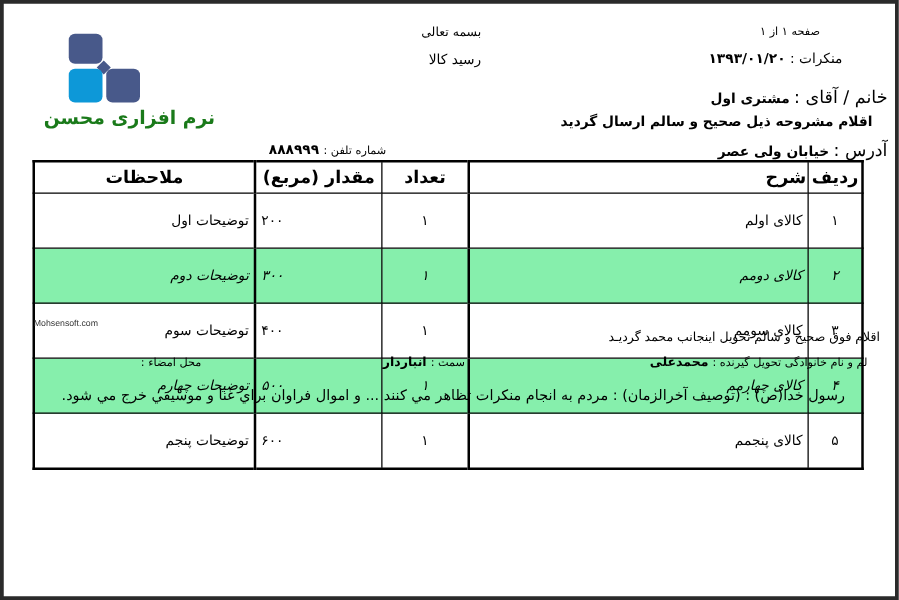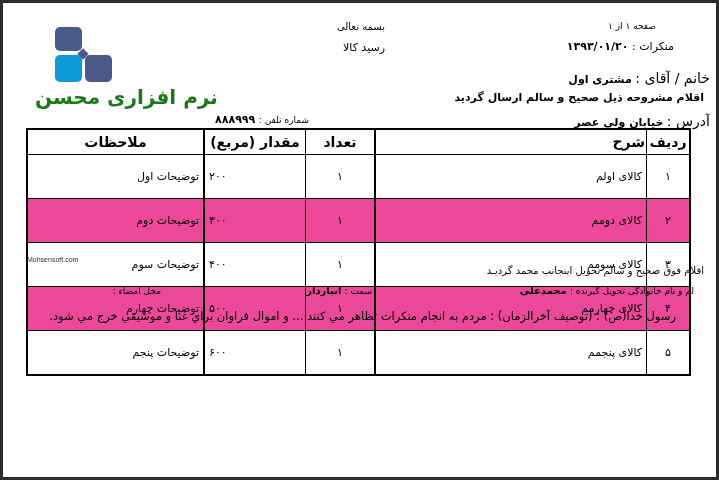--- a/index.html
+++ b/index.html
@@ -16,38 +16,38 @@
   .abs { position: absolute; white-space: nowrap; direction: rtl; color: #000; }
   .small { font-size: 10px; }
   .norm { font-size: 11px; }
   .bold { font-weight: bold; }
 
   
   .logo-sq { position: absolute; border-radius: 5px; }
   .logo-sq.dark { background: #48598a; }
   .logo-sq.light { background: #0d98d8; }
   .logo-link { position: absolute; background: #48598a; width: 8px; height: 8px; transform: rotate(45deg); }
-  .logo-text { position: absolute; left: 32px; top: 82px; color: #1a7a1a; font-size: 20px; font-weight: bold; direction: rtl; white-space: nowrap; }
+  .logo-text { position: absolute; left: 32px; top: 82px; color: #1a7a1a; font-size: 15px; font-weight: bold; direction: rtl; white-space: nowrap; }
 
   
   table.items {
     position: absolute; left: 23px; top: 125px; width: 665px;
     border-collapse: collapse; direction: rtl;
     border: 2px solid #000;
     font-size: 11px;
   }
   table.items th {
     height: 22px; font-weight: bold; font-size: 14px; text-align: center;
     border-bottom: 1px solid #000; border-left: 1px solid #000;
   }
   table.items td {
     height: 19px; border-bottom: 1px solid #000; border-left: 1px solid #000;
     padding: 12px 4px;
   }
-  table.items tr.alt td { background: #ec4899; }
+  table.items tr.alt td { background: #86efac; font-style: italic; }
   table.items .c-row { width: 34px; text-align: center; }
   table.items .c-desc { width: 262px; text-align: right; border-left: 2px solid #000; }
   table.items .c-count { width: 60px; text-align: center; }
   table.items .c-qty { width: 92px; text-align: left; border-left: 2px solid #000; }
   table.items .c-notes { text-align: right; }
   table.items th.c-desc, table.items th.c-qty { border-left: 2px solid #000; }
   table.items th.c-qty { text-align: center; }
   .site { position: absolute; left: 24px; top: 253px; font-size: 7px; color: #333; font-family: "Liberation Sans", sans-serif; }
 </style>
 </head>
@@ -69,21 +69,21 @@
   <div class="abs small" style="right:60px;top:18px;font-size:9px;">صفحه ۱ از ۱</div>
   <div class="abs" style="right:42px;top:37px;font-size:11px;">
     <span>منکرات :</span>
     <span style="font-size:11px;font-weight:bold;">۱۳۹۳/۰۱/۲۰</span>
   </div>
 
   <div class="abs norm" style="right:6px;top:67px;">
     <span style="font-size:14px;">خانم / آقای :</span>
     <span class="bold">مشتری اول</span>
   </div>
-  <div class="abs norm bold" style="right:12px;top:88px;">اقلام مشروحه ذیل صحیح و سالم ارسال گردید</div>
+  <div class="abs norm bold" style="right:18px;top:88px;">اقلام مشروحه ذیل صحیح و سالم ارسال گردید</div>
   <div class="abs norm" style="right:6px;top:110px;">
     <span style="font-size:14px;">آدرس :</span>
     <span class="bold">خیابان ولی عصر</span>
   </div>
   <div class="abs norm" style="right:407px;top:110px;">
     <span style="font-size:9px;">شماره تلفن :</span>
     <span class="bold">۸۸۸۹۹۹</span>
   </div>
 
   <table class="items">

